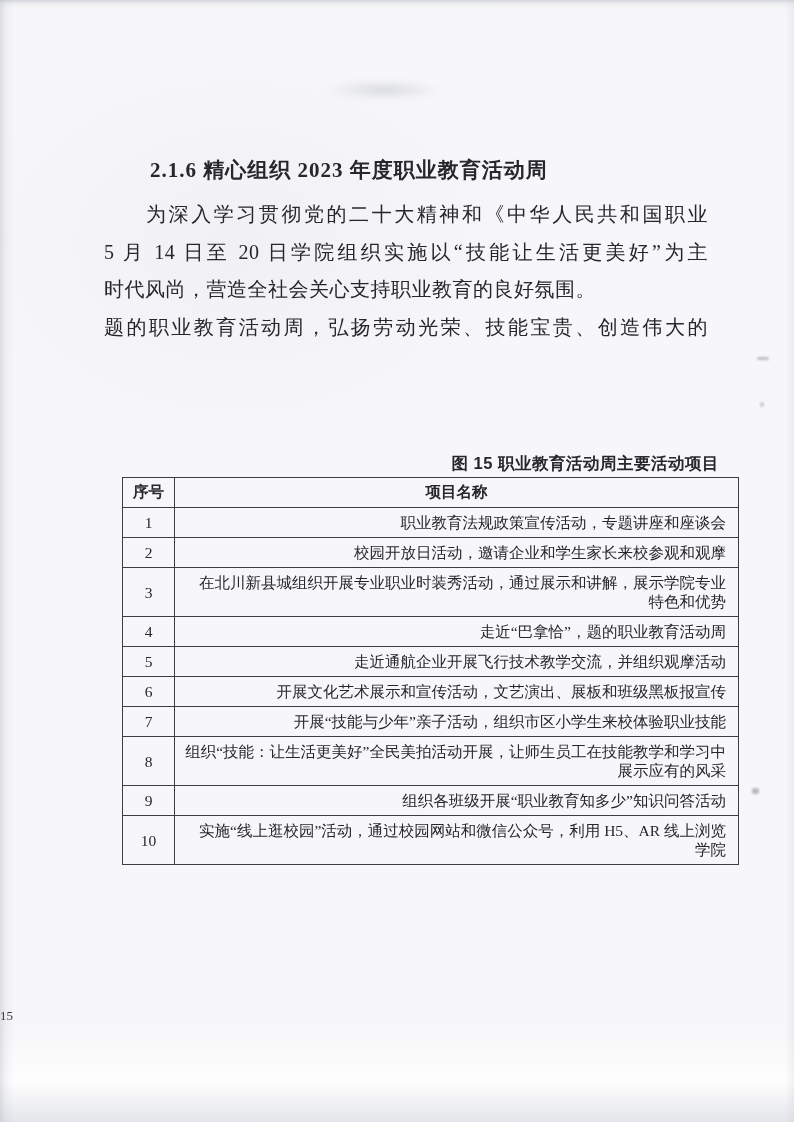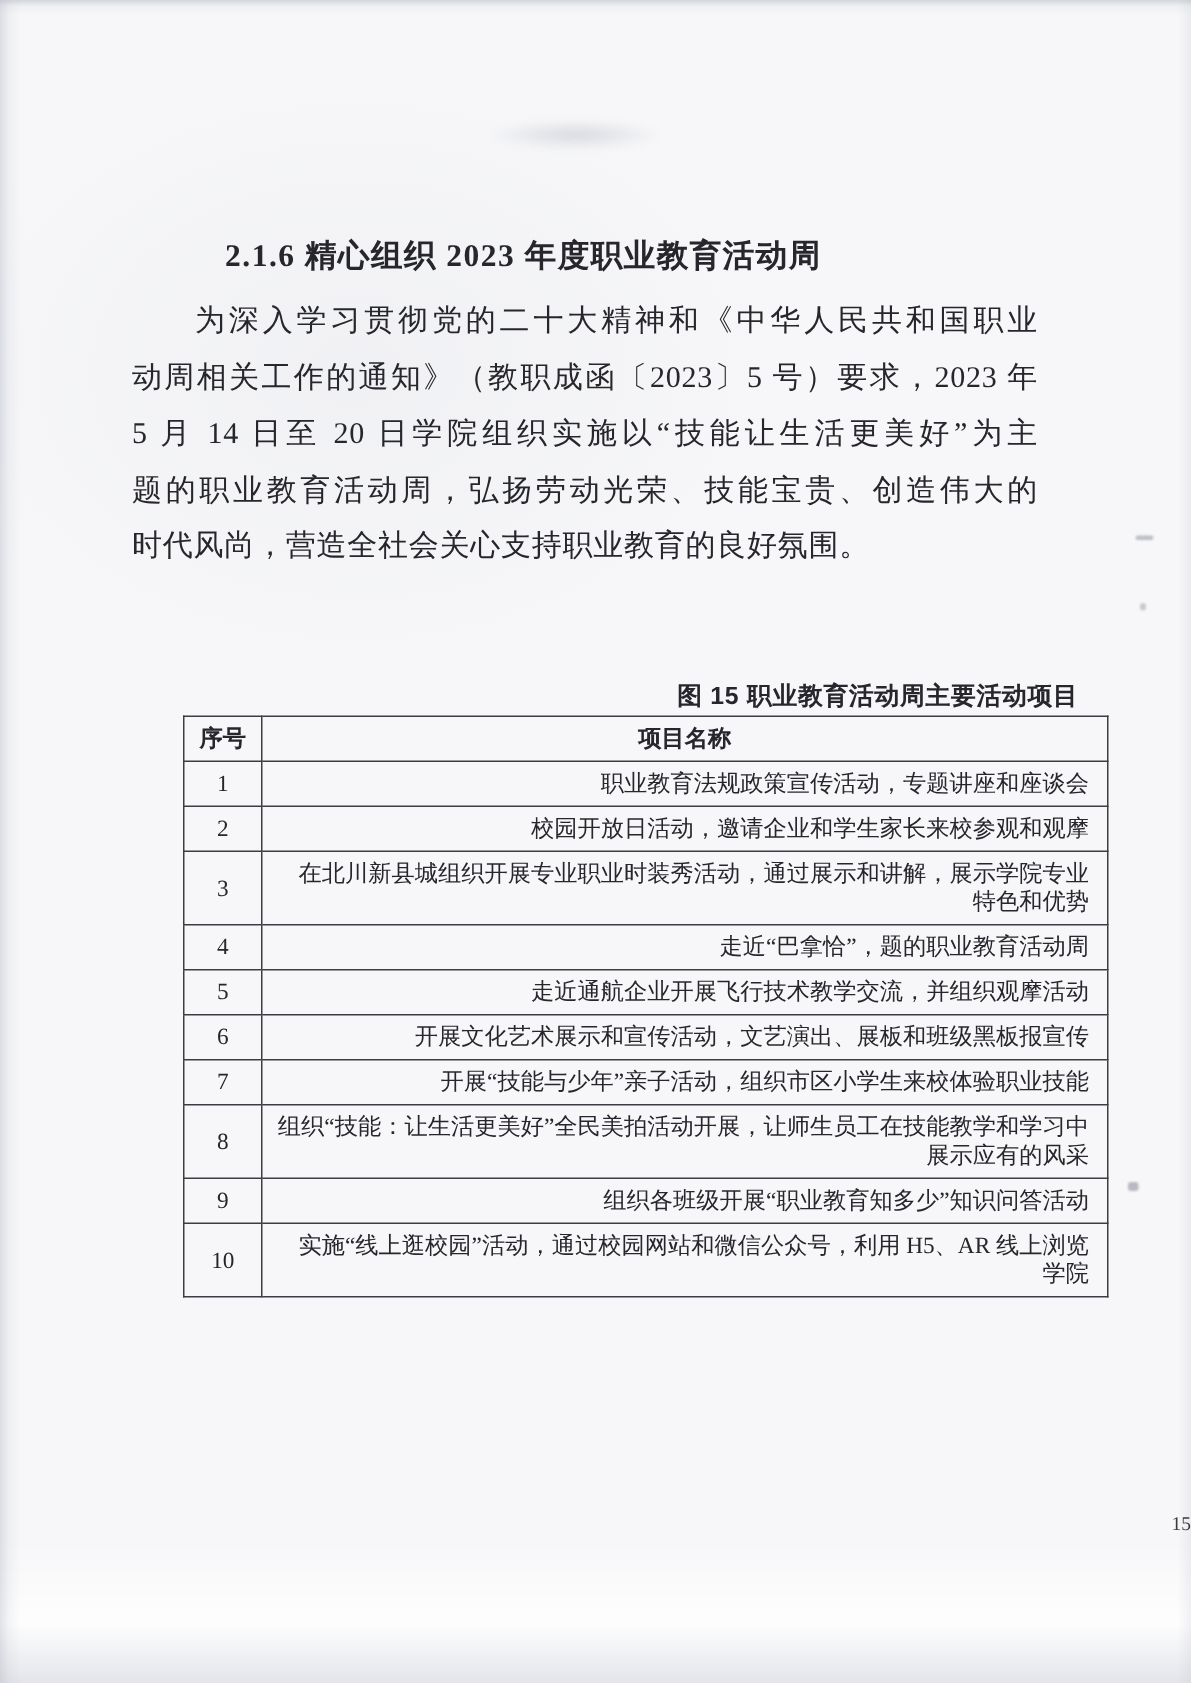--- a/index.html
+++ b/index.html
@@ -22,21 +22,21 @@
   .heading {
     position: absolute;
     top: 156px; left: 150px;
     font-size: 21px; font-weight: bold;
     letter-spacing: 1px;
     white-space: nowrap;
   }
 
   .para {
     position: absolute;
-    top: 196px; left: 88px; width: 604px;
+    top: 196px; left: 104px; width: 604px;
     font-size: 20px;
     letter-spacing: .5px;
   }
   .para .pline {
     line-height: 37.5px;
     text-align: justify;
     text-align-last: justify;
     white-space: nowrap;
   }
   .para .pline.indent { text-indent: 42px; }
@@ -70,21 +70,21 @@
     height: 27px;
     font-size: 15.5px;
   }
   table.tbl td { line-height: 19px; padding: 5px 2px; height: 30px; }
   table.tbl td.no { width: 52px; text-align: center; }
   table.tbl td.nm { padding: 5px 12px 5px 10px; text-align: right; }
 
   .page-number {
     position: absolute;
     top: 1008px; left: 0; width: 794px;
-    text-align: right;
+    text-align: left;
     font-size: 13px;
     color: #3a3a40;
     font-family: "Liberation Serif", "DejaVu Serif", serif;
   }
 
   
   .smudge {
     position: absolute;
     top: 80px; left: 325px; width: 118px; height: 20px;
     background: radial-gradient(ellipse at center, rgba(150,156,170,.55), rgba(150,156,170,0) 70%);
@@ -104,24 +104,23 @@
 
   <div class="smudge"></div>
   <div class="speck a"></div>
   <div class="speck b"></div>
   <div class="speck c"></div>
 
   <div class="heading">2.1.6 精心组织 2023 年度职业教育活动周</div>
 
   <div class="para">
     <div class="pline indent">为深入学习贯彻党的二十大精神和《中华人民共和国职业</div>
-    <div class="pline">动周相关工作的通知》（教职成函〔2023〕5 号）要求，2023 年</div>
     <div class="pline">5 月 14 日至 20 日学院组织实施以“技能让生活更美好”为主</div>
+    <div class="pline last">时代风尚，营造全社会关心支持职业教育的良好氛围。</div>
     <div class="pline">题的职业教育活动周，弘扬劳动光荣、技能宝贵、创造伟大的</div>
-    <div class="pline last">时代风尚，营造全社会关心支持职业教育的良好氛围。</div>
   </div>
 
   <div class="tbl-caption">图 15 职业教育活动周主要活动项目</div>
 
   <table class="tbl">
     <thead>
       <tr>
         <th style="width:52px">序号</th>
         <th>项目名称</th>
       </tr>

